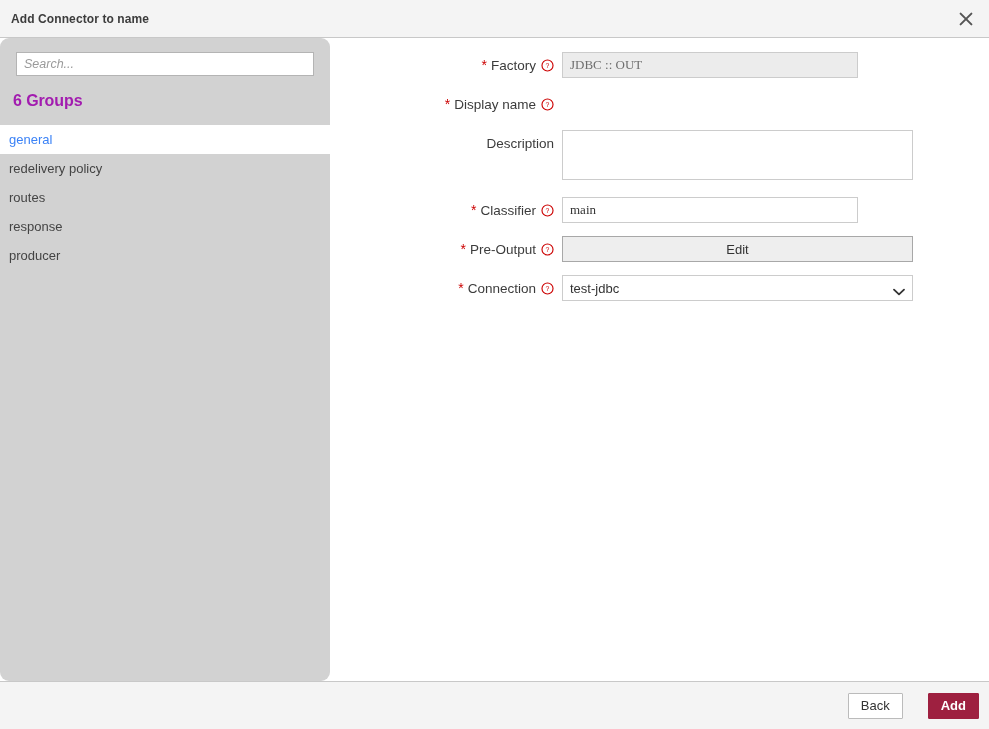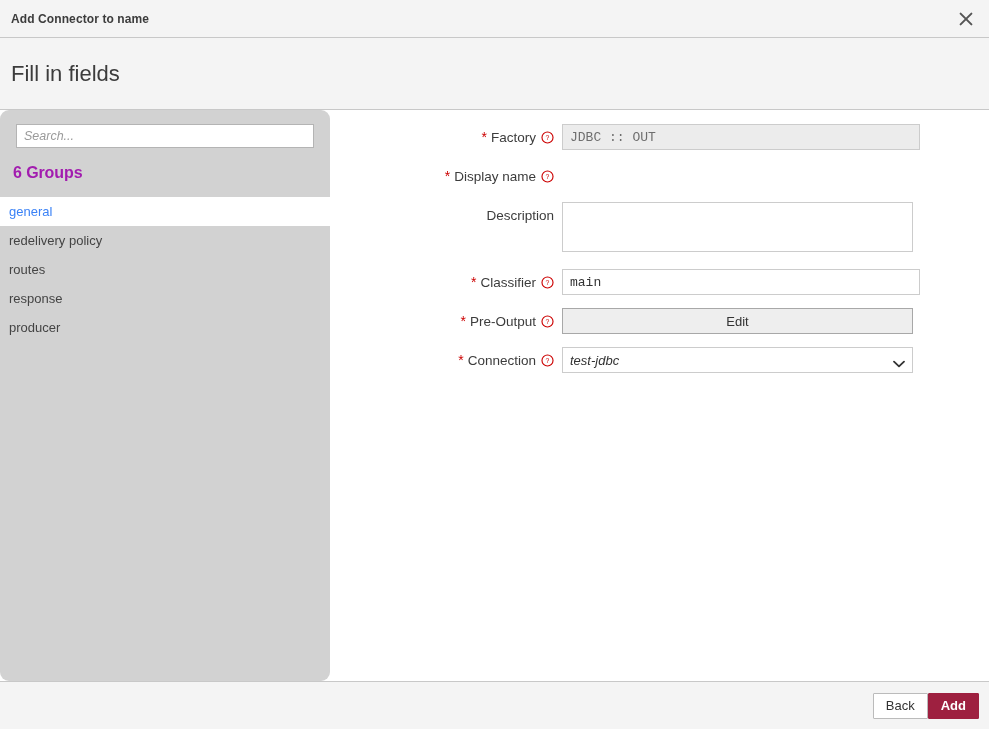--- a/index.html
+++ b/index.html
@@ -175,26 +175,26 @@
     display: inline-flex;
     align-items: center;
     justify-content: center;
     cursor: pointer;
   }
   .help-icon svg { display: block; }
   .field-wrap {
     width: 351px;
   }
   .txt {
-    width: 358px;
+    width: 296px;
     height: 26px;
     box-sizing: border-box;
     border: 1px solid #cccccc;
     background: #ffffff;
-    font-family: Liberation Mono, monospace;
+    font-family: Liberation Serif, serif;
     font-size: 13px;
     color: #333333;
     padding: 4px 7px;
     outline: none;
   }
   .txt::placeholder {
     color: #9a9a9a;
     font-style: italic;
   }
   .txt.disabled {
@@ -223,21 +223,20 @@
     border: 1px solid #a8a8a8;
     font-family: "Liberation Sans", sans-serif;
     font-size: 13px;
     color: #333333;
     cursor: pointer;
   }
   .select-wrap {
     position: relative;
     width: 351px;
     height: 34px;
-    font-style: italic;
   }
   .select-box {
     width: 351px;
     height: 26px;
     box-sizing: border-box;
     border: 1px solid #cccccc;
     background: #ffffff;
     font-family: "Liberation Sans", sans-serif;
     font-size: 13px;
     color: #333333;
@@ -258,21 +257,21 @@
 
   
   .footer {
     height: 47px;
     min-height: 47px;
     background: #f4f4f4;
     display: flex;
     align-items: center;
     justify-content: flex-end;
     padding-right: 10px;
-    gap: 0;
+    gap: 25px;
     box-sizing: border-box;
   }
   .btn {
     font-family: "Liberation Sans", sans-serif;
     font-size: 13px;
     height: 26px;
     padding: 0 12px;
     cursor: pointer;
     box-sizing: border-box;
     border-radius: 1px;
@@ -298,23 +297,20 @@
 
   <div class="titlebar">
     <div class="titlebar-text">Add Connector to name</div>
     <div class="close-btn">
       <svg width="14" height="14" viewBox="0 0 14 14" aria-hidden="true">
         <path d="M1.6 1.6 L12.4 12.4 M12.4 1.6 L1.6 12.4" stroke="#555555" stroke-width="2" stroke-linecap="round"></path>
       </svg>
     </div>
   </div>
 
-  <div class="headerband">
-    <h1 class="headerband-title">Fill in fields</h1>
-  </div>
 
   <div class="body">
 
     <div class="sidebar">
       <div class="search-wrap">
         <input class="search-input" type="text" placeholder="Search..." style="">
       </div>
       <div class="groups-count">6 Groups</div>
       <div class="group-list">
         <div class="group-item selected">

